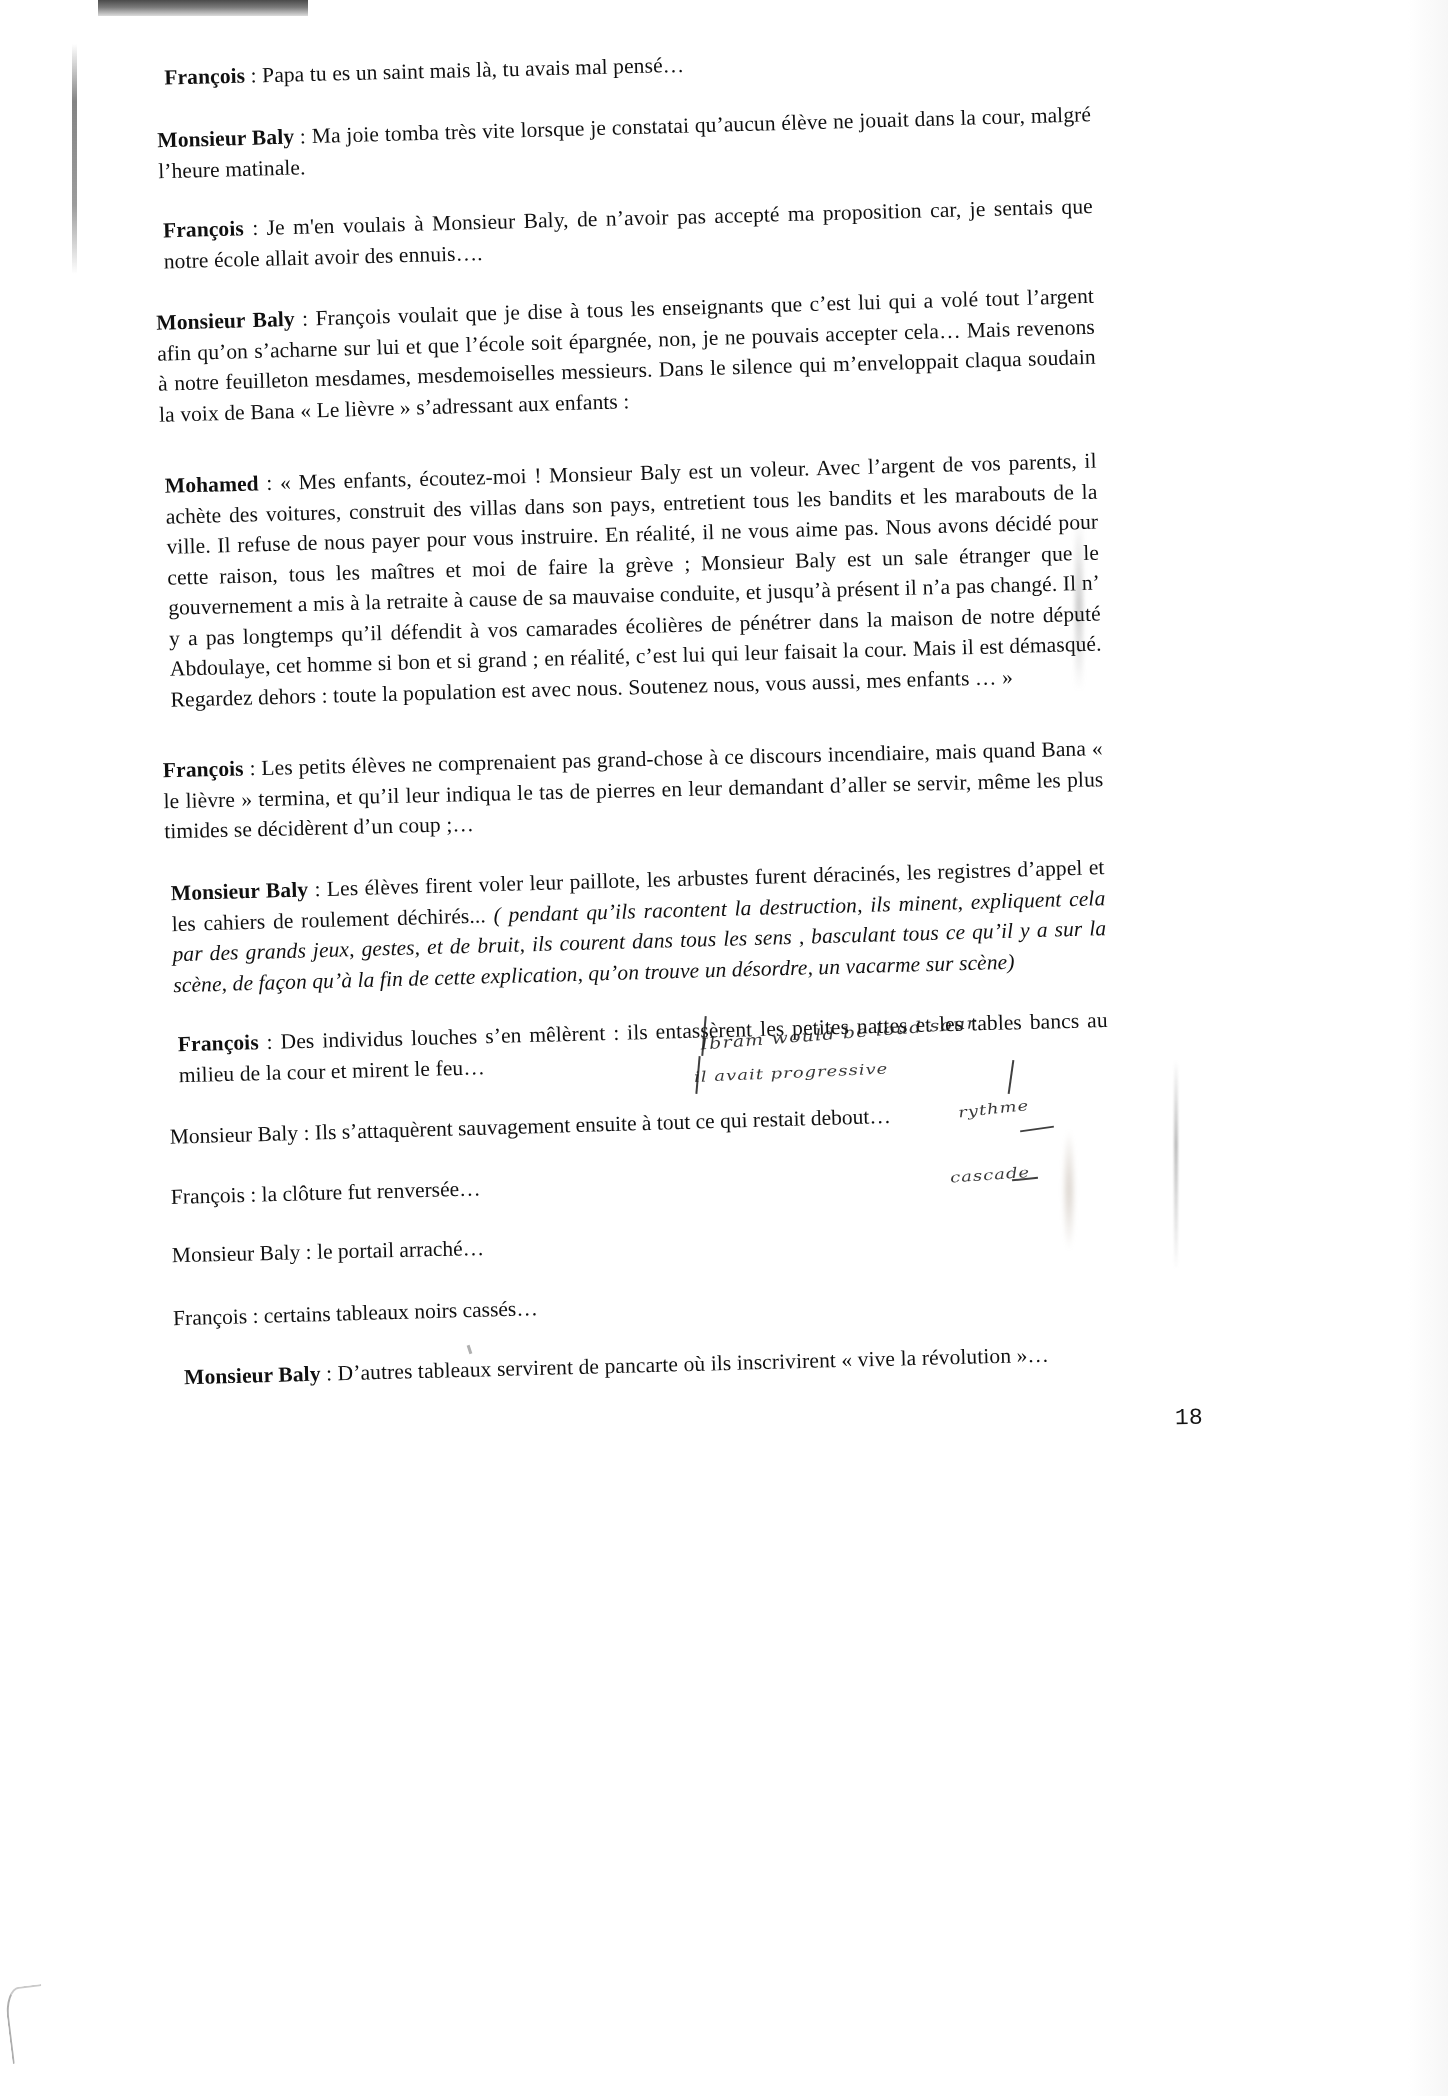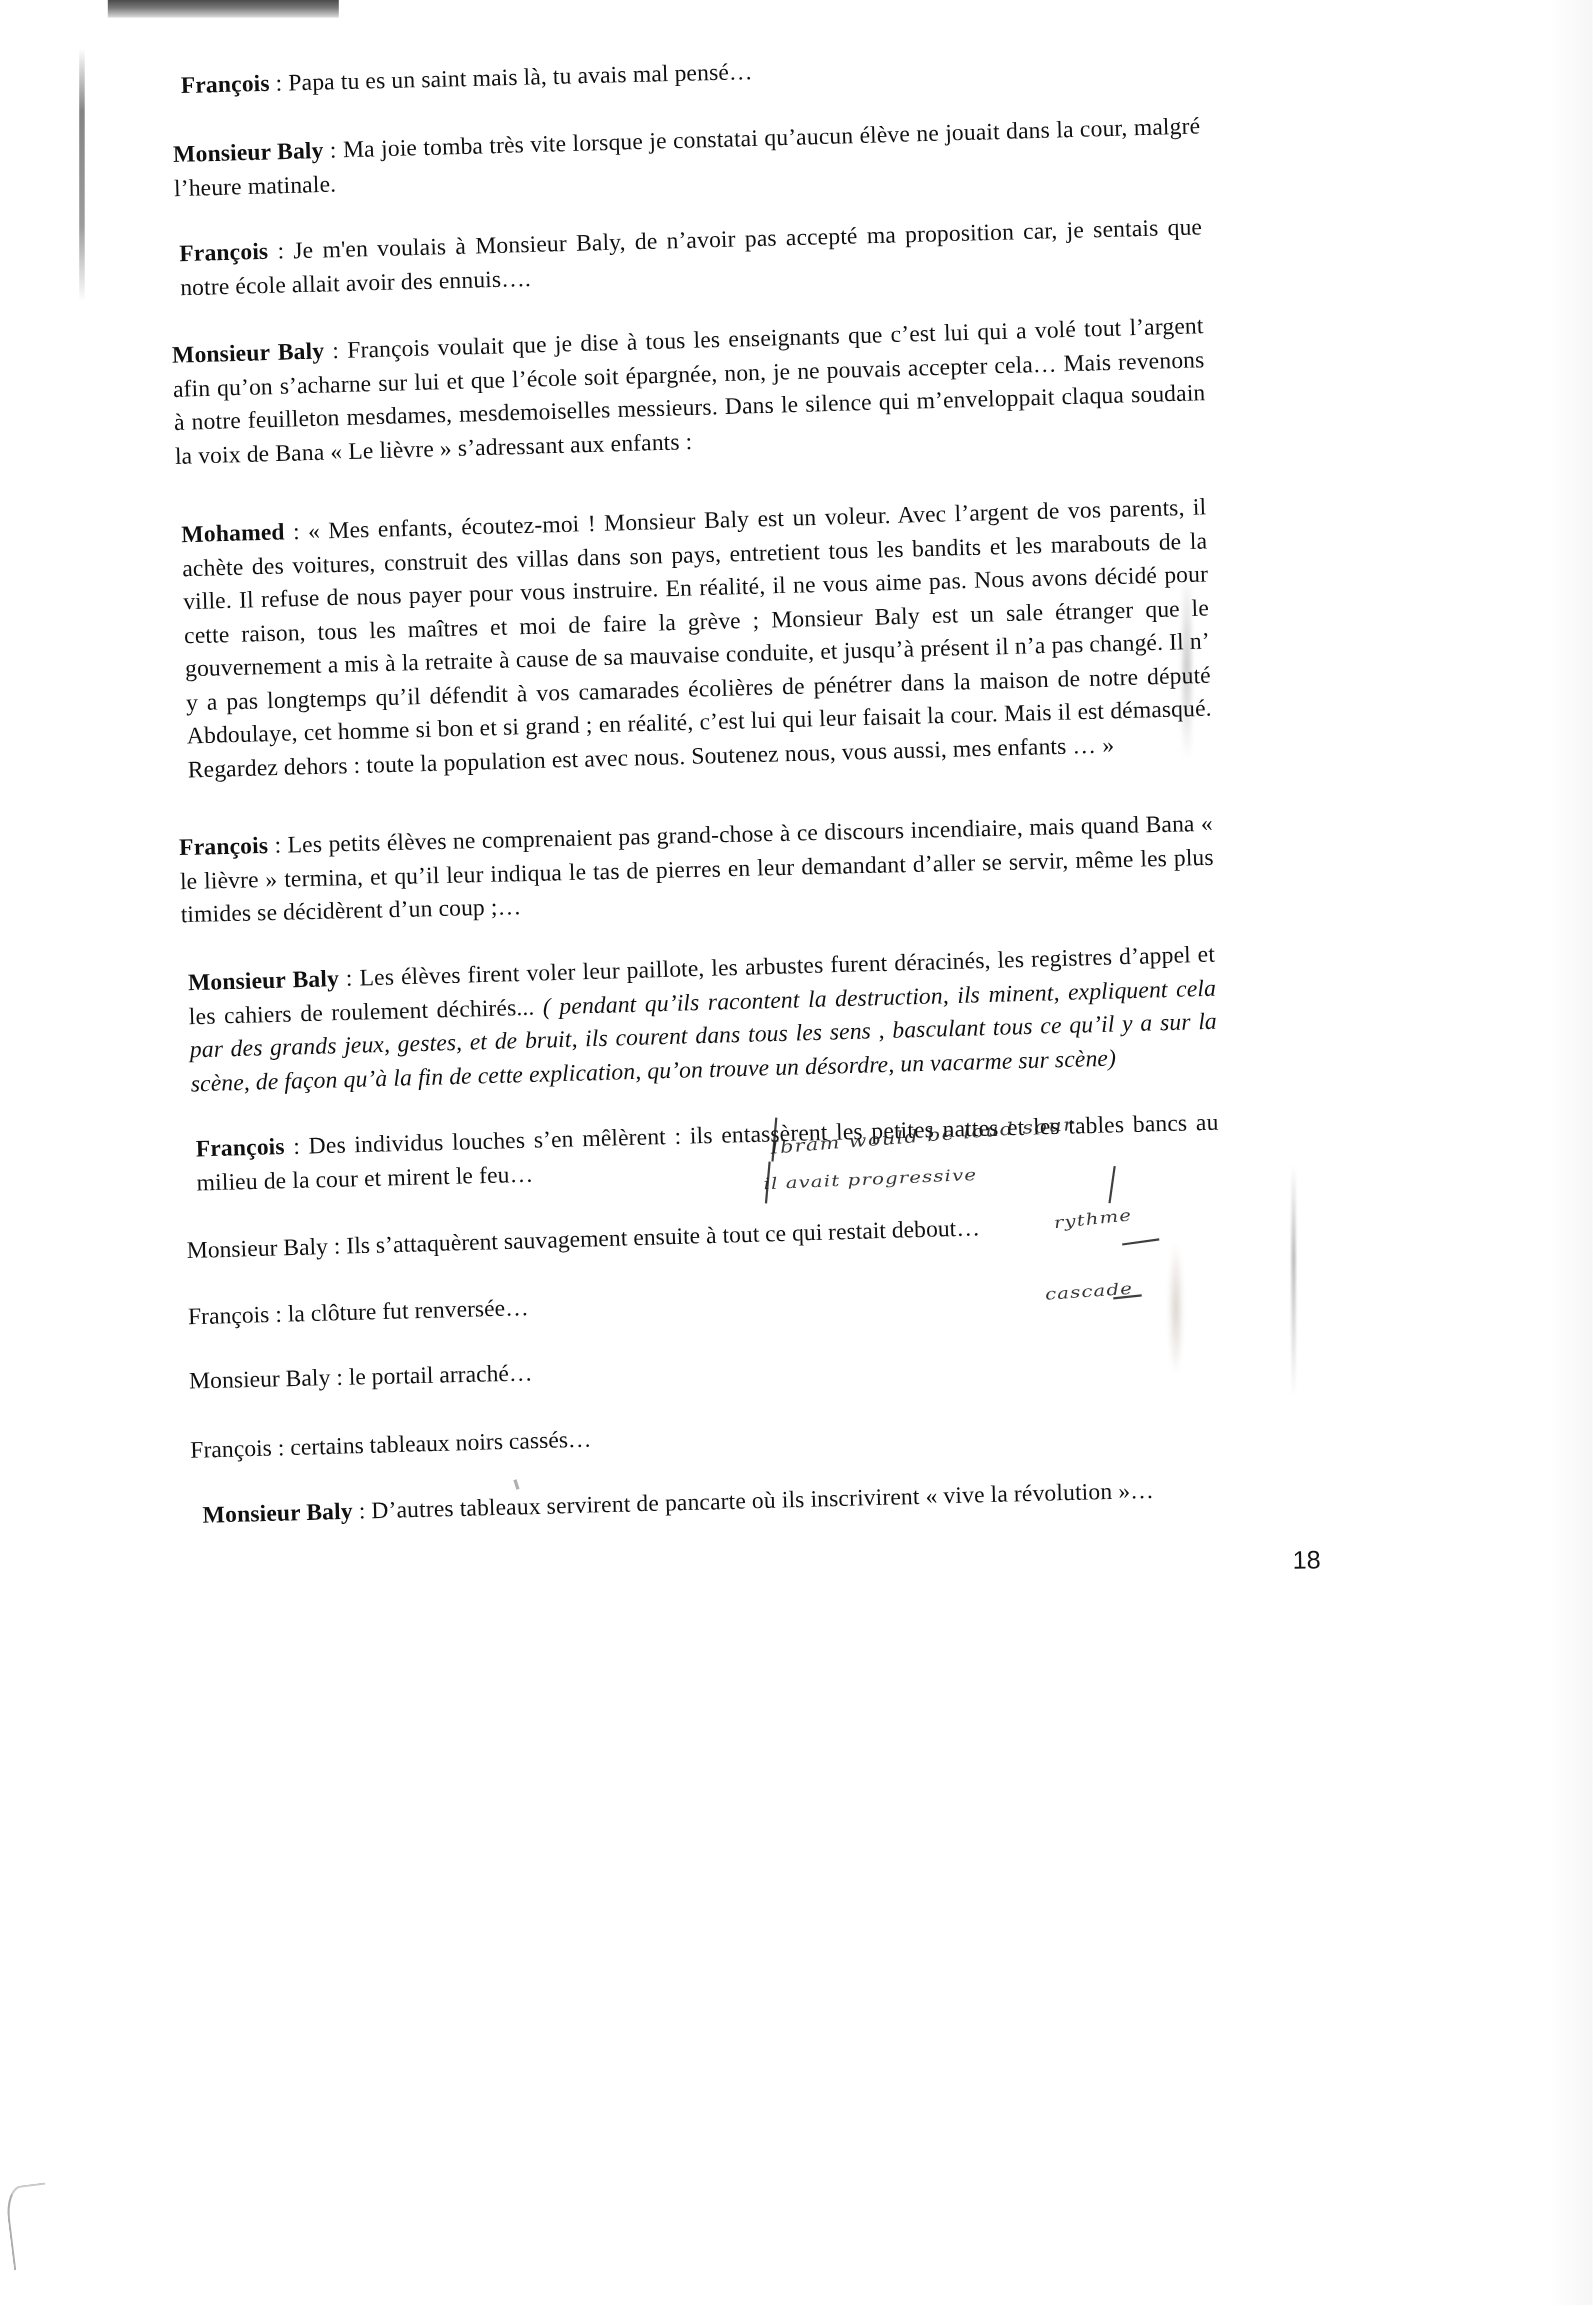--- a/index.html
+++ b/index.html
@@ -176,21 +176,21 @@
   .hs4 { left: 1020px; top: 1128px; width: 34px; height: 2px; transform: rotate(-8deg); }
   .hs5 { left: 1012px; top: 1178px; width: 26px; height: 2px; transform: rotate(-6deg); }
 
   
   #page-number {
     position: absolute;
     left: 1175px;
     top: 1405px;
     font-size: 23px;
     color: #141414;
-    font-family: Liberation Sans, sans-serif;
+    font-family: Liberation Mono, monospace;
     transform: rotate(-1deg);
   }
 
   
   .speck {
     position: absolute;
     left: 468px;
     top: 1345px;
     width: 3px;
     height: 9px;

